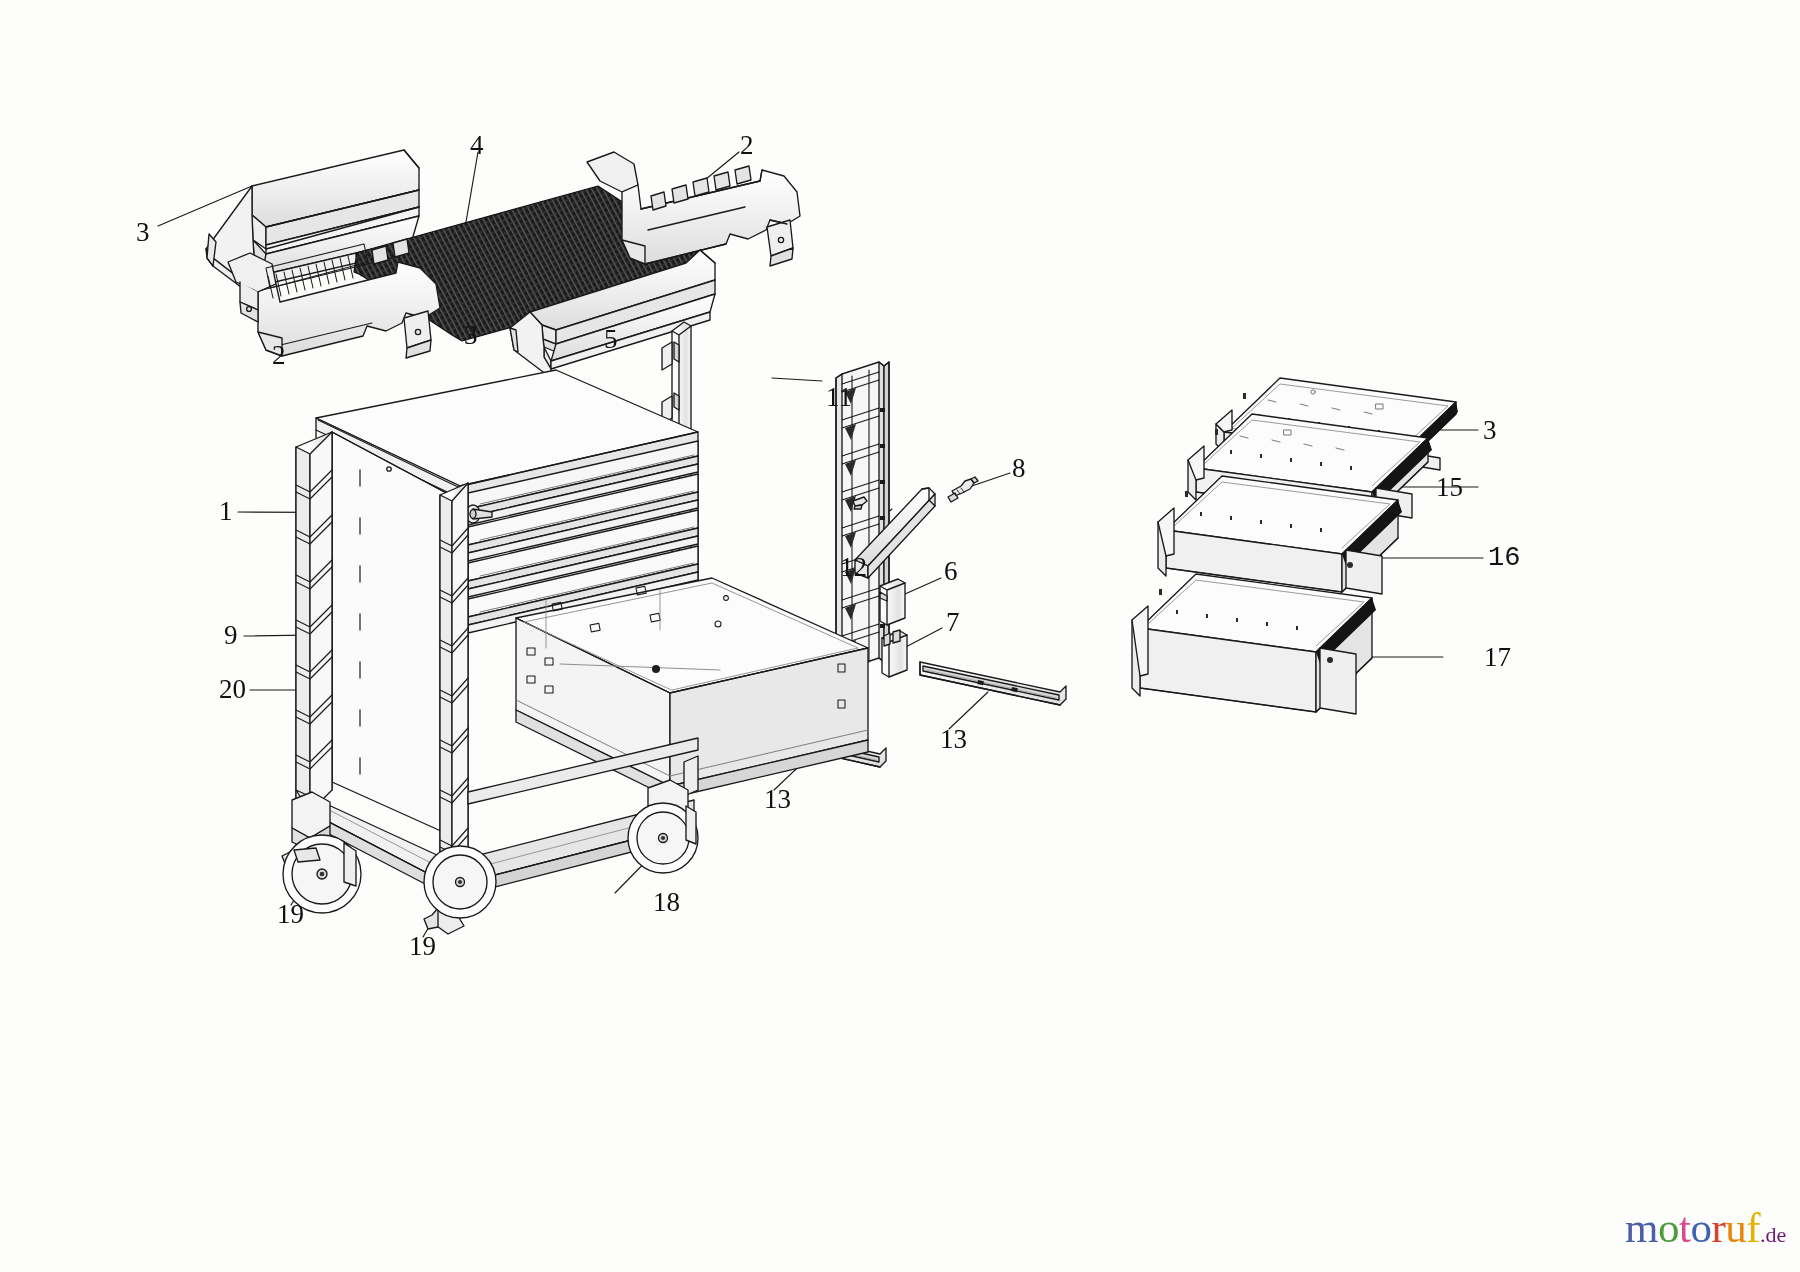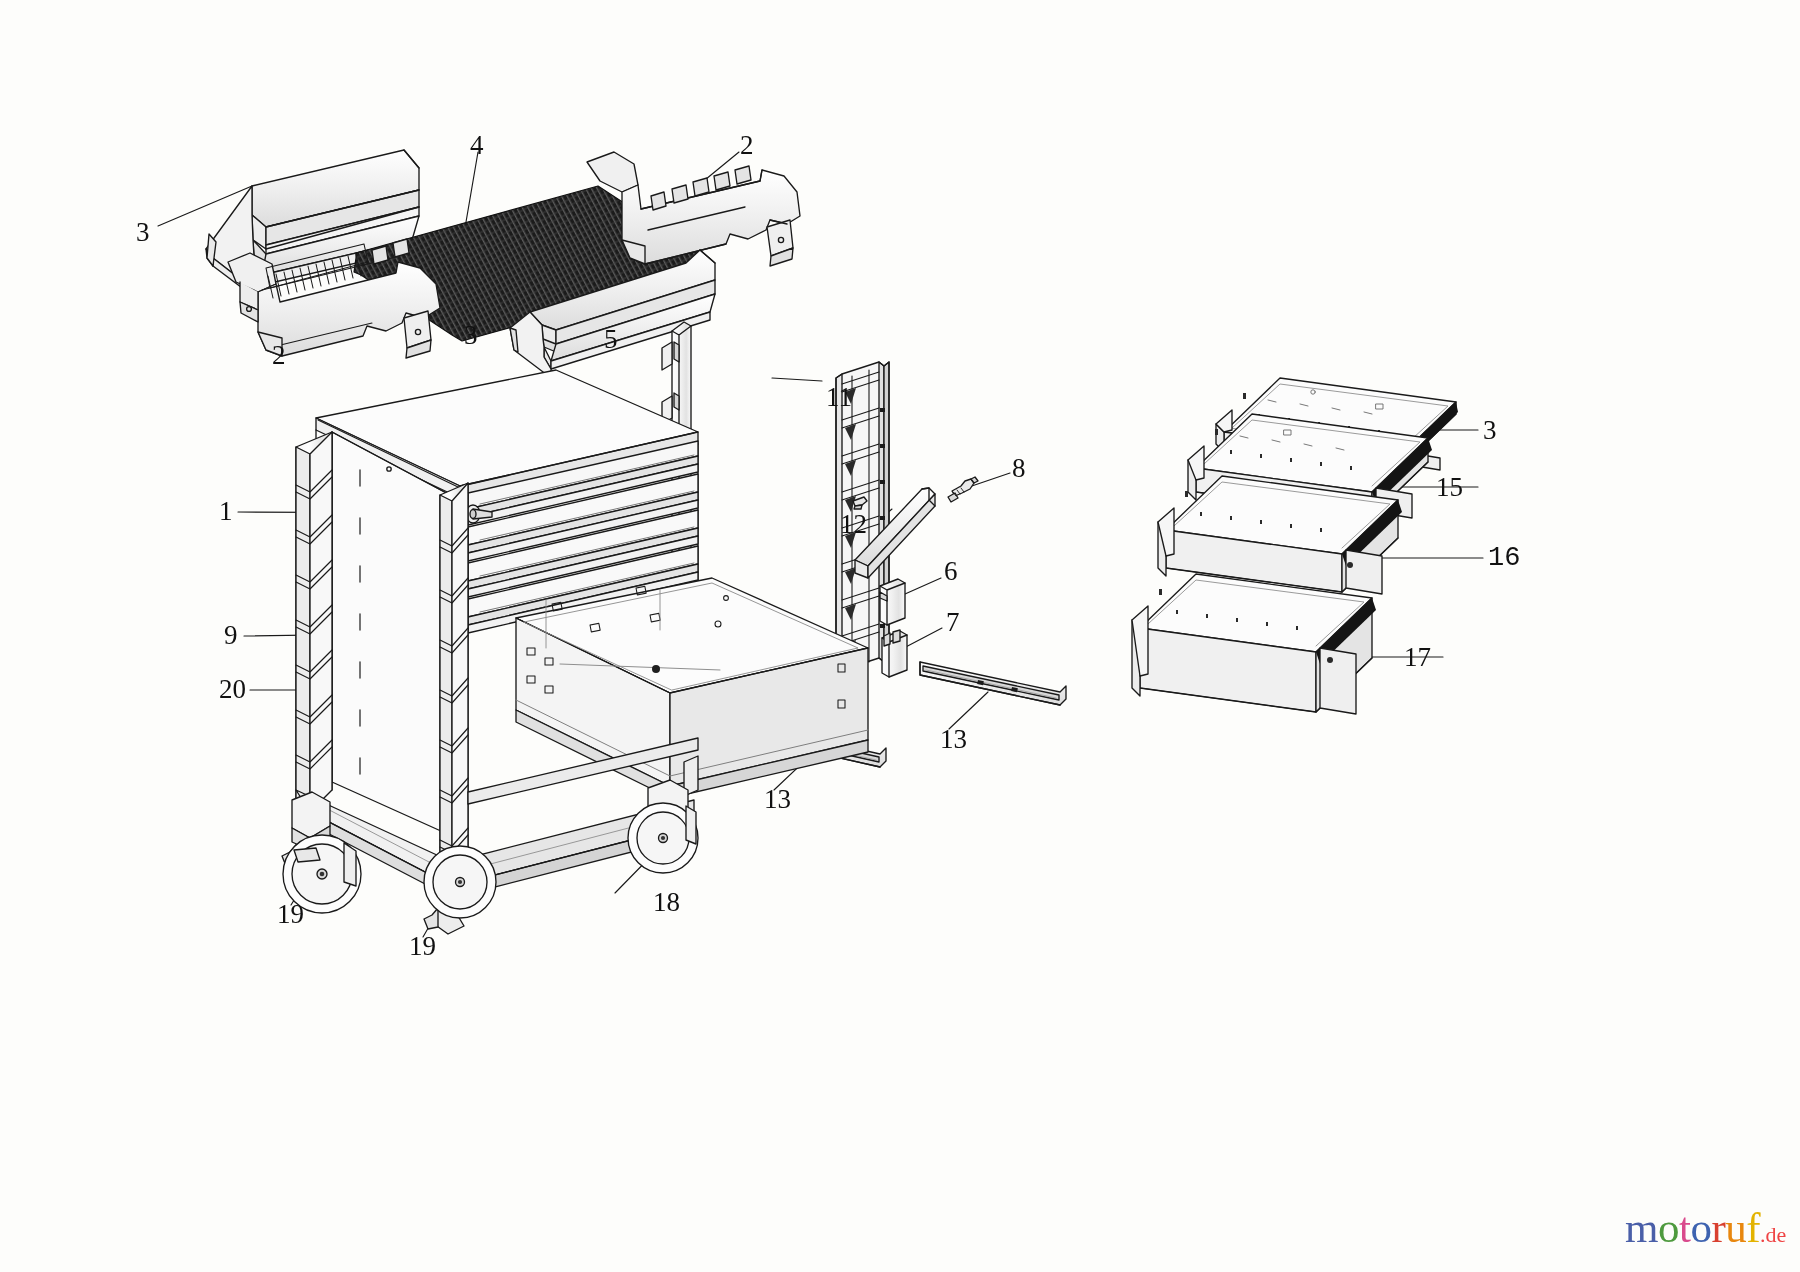--- a/index.html
+++ b/index.html
@@ -16,21 +16,21 @@
     font-family:"Liberation Serif", serif;
     font-size:27px; color:#111; line-height:1;
     user-select:none; white-space:nowrap;
   }
   .logo{
     position:absolute;
     font-family:"Liberation Serif", serif;
     font-size:43px; letter-spacing:-0.5px; line-height:1;
     user-select:none; white-space:nowrap;
   }
-  .logo .suffix{font-size:22px;color:#ef4444;letter-spacing:0;}
+  .logo .suffix{font-size:22px;color:#701a75;letter-spacing:0;}
 </style>
 </head>
 <body>
 
 <div id="stage">
 
   <svg class="diagram" viewBox="0 0 1800 1272">
     <defs>
       <pattern id="matRibs" width="5" height="6" patternUnits="userSpaceOnUse" patternTransform="rotate(-28)">
         <rect width="5" height="6" fill="#1b1b1b"></rect>
@@ -566,32 +566,32 @@
 
   <div class="callout" style="left:136px;top:219px;">3</div>
   <div class="callout" style="left:470px;top:132px;">4</div>
   <div class="callout" style="left:740px;top:132px;">2</div>
   <div class="callout" style="left:272px;top:342px;">2</div>
   <div class="callout" style="left:464px;top:322px;">3</div>
   <div class="callout" style="left:604px;top:326px;">5</div>
   <div class="callout" style="left:826px;top:384px;">11</div>
   <div class="callout" style="left:1012px;top:455px;">8</div>
   <div class="callout" style="left:219px;top:498px;">1</div>
-  <div class="callout" style="left:840px;top:511px;">12</div>
+  <div class="callout" style="left:840px;top:554px;">12</div>
   <div class="callout" style="left:944px;top:558px;">6</div>
   <div class="callout" style="left:224px;top:622px;">9</div>
   <div class="callout" style="left:946px;top:609px;">7</div>
   <div class="callout" style="left:219px;top:676px;">20</div>
   <div class="callout" style="left:940px;top:726px;">13</div>
   <div class="callout" style="left:764px;top:786px;">13</div>
   <div class="callout" style="left:605px;top:889px;margin-left:48px;">18</div>
   <div class="callout" style="left:277px;top:901px;">19</div>
   <div class="callout" style="left:409px;top:933px;">19</div>
   <div class="callout" style="left:1483px;top:417px;">3</div>
   <div class="callout" style="left:1436px;top:474px;text-align:center;">15</div>
   <div class="callout" style="left:1488px;top:545px;font-family:Liberation Mono, monospace;">16</div>
-  <div class="callout" style="left:1404px;top:644px;">17</div>
+  <div class="callout" style="left:1484px;top:644px;">17</div>
 
   <div class="logo" style="left:1625px;top:1206px;">
     <span style="color:#4A5FA8">m</span><span style="color:#4E9A3E">o</span><span style="color:#D94A8C">t</span><span style="color:#3E63B0">o</span><span style="color:#D8402F">r</span><span style="color:#E8870E">u</span><span style="color:#E3B300">f</span><span class="suffix">.de</span>
   </div>
 
 </div>
 
 </body></html>

